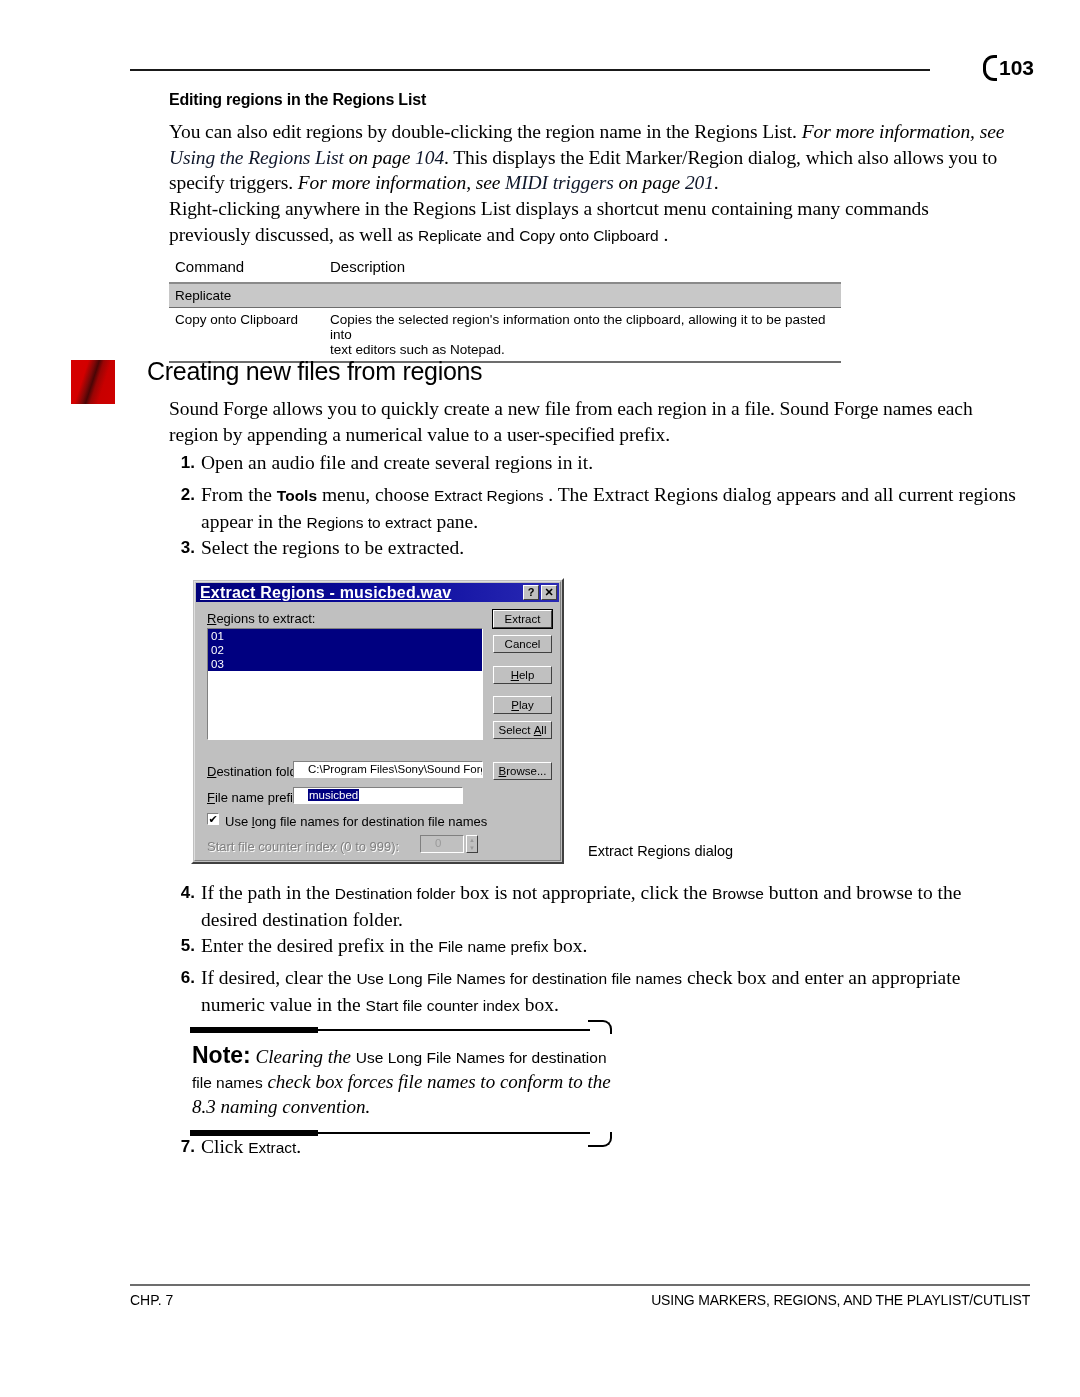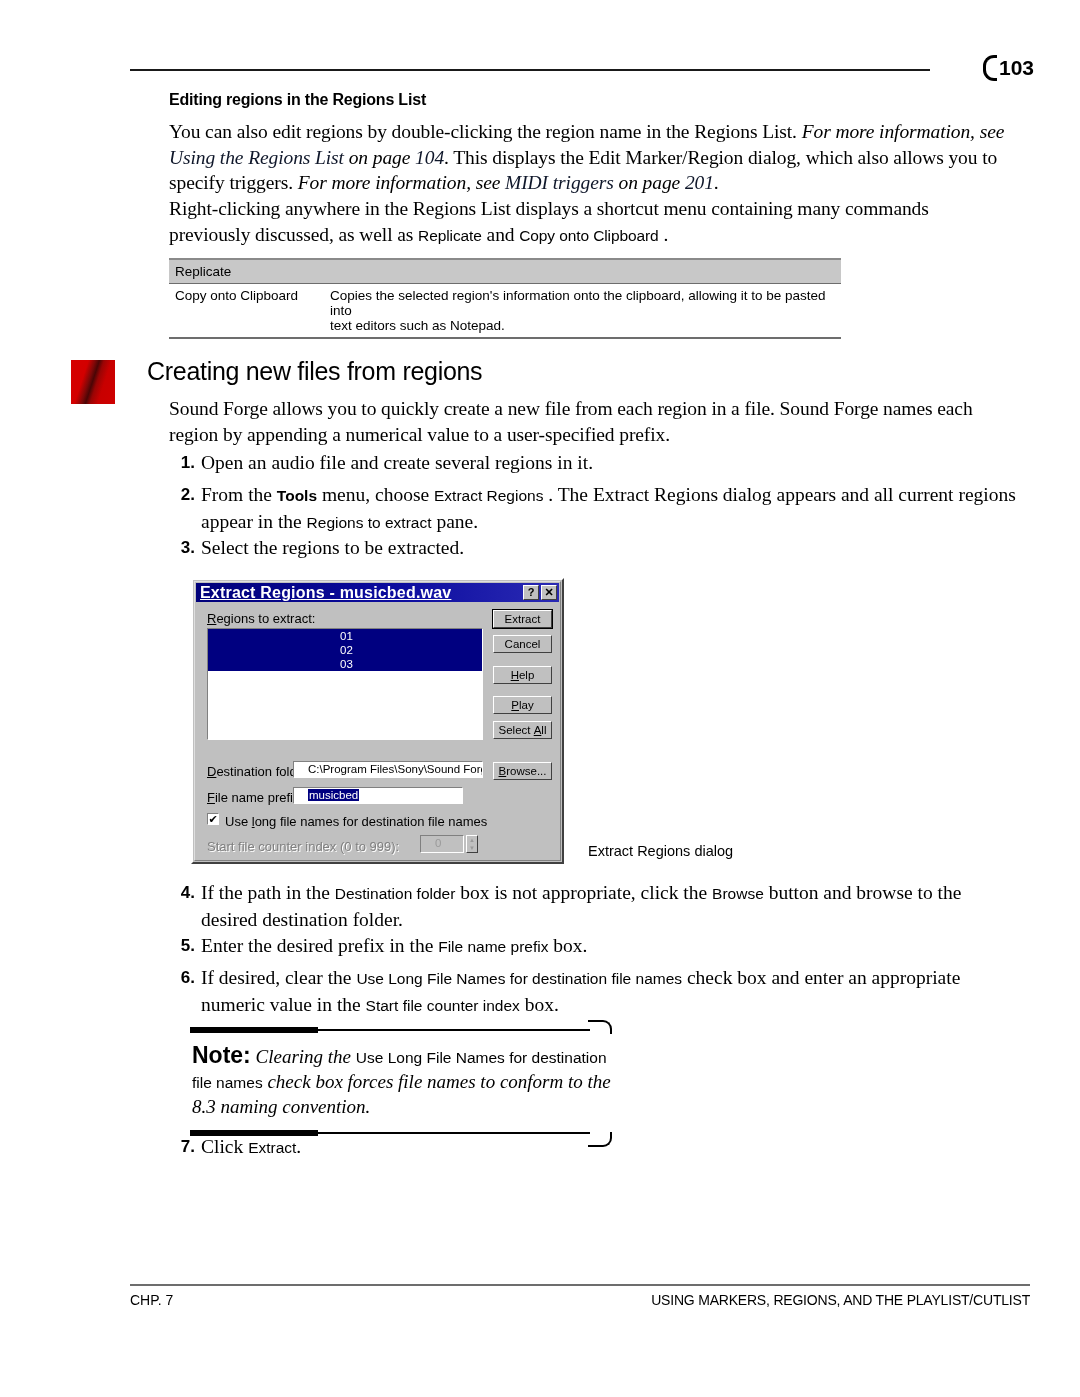--- a/index.html
+++ b/index.html
@@ -113,21 +113,21 @@
   .lbl.dis { color:#808080; text-shadow:1px 1px 0 #ffffff; }
   .u { text-decoration:underline; }
 
   .listbox {
     position:absolute; left:14px; top:48px; width:276px; height:112px;
     background:#fff; box-sizing:border-box;
     border-top:1.5px solid #808080; border-left:1.5px solid #808080;
     border-right:1.5px solid #ffffff; border-bottom:1.5px solid #ffffff;
     overflow:hidden;
   }
-  .listbox .item { height:14px; line-height:14px; padding-left:3px; font-size:11.5px;text-align:center; }
+  .listbox .item { height:14px; line-height:14px; padding-left:3px; font-size:11.5px; }
   .listbox .item.sel { background:#000080; color:#fff; }
 
   .tfield {
     position:absolute; background:#fff; box-sizing:border-box;
     border-top:1.5px solid #808080; border-left:1.5px solid #808080;
     border-right:1.5px solid #ffffff; border-bottom:1.5px solid #ffffff;
     font-size:11.5px; line-height:15px; padding-left:14px; white-space:nowrap; overflow:hidden;
   }
   .tfield.dis { background:#c0c0c0; color:#9a9a9a; }
   .selhl { background:#000080; color:#fff; padding:0 1px; }
@@ -198,20 +198,24 @@
 
   <div class="body-p" style="left:169px; top:119px; width:858px;">
     <span>You can also edit regions by double-clicking the region name in the Regions List. </span><span class="it">For more information, see </span><span class="xref">Using the Regions List</span><span class="it"> on page </span><span class="xref">104</span><span>. This displays the Edit Marker/Region dialog, which also allows you to specify triggers. </span><span class="it">For more information, see </span><span class="xref">MIDI triggers</span><span class="it"> on page </span><span class="xref">201</span><span>.</span>
   </div>
 
   <div class="body-p" style="left:169px; top:196px; width:800px;">
     <span>Right-clicking anywhere in the Regions List displays a shortcut menu containing many commands previously discussed, as well as </span><span class="ui">Replicate</span><span> and </span><span class="ui">Copy onto Clipboard</span><span> .</span>
   </div>
 
   <div class="tbl">
+    <div class="thead">
+      <div class="c1">Command</div>
+      <div class="c2">Description</div>
+    </div>
     <div class="rule-top"></div>
     <div class="row shaded">
       <div class="c1">Replicate</div>
     </div>
     <div class="rule-mid"></div>
     <div class="row">
       <div class="c1">Copy onto Clipboard</div>
       <div class="c2">
         <span>Copies the selected region's information onto the clipboard, allowing it to be pasted into</span>
         <span class="l2">text editors such as Notepad.</span>

